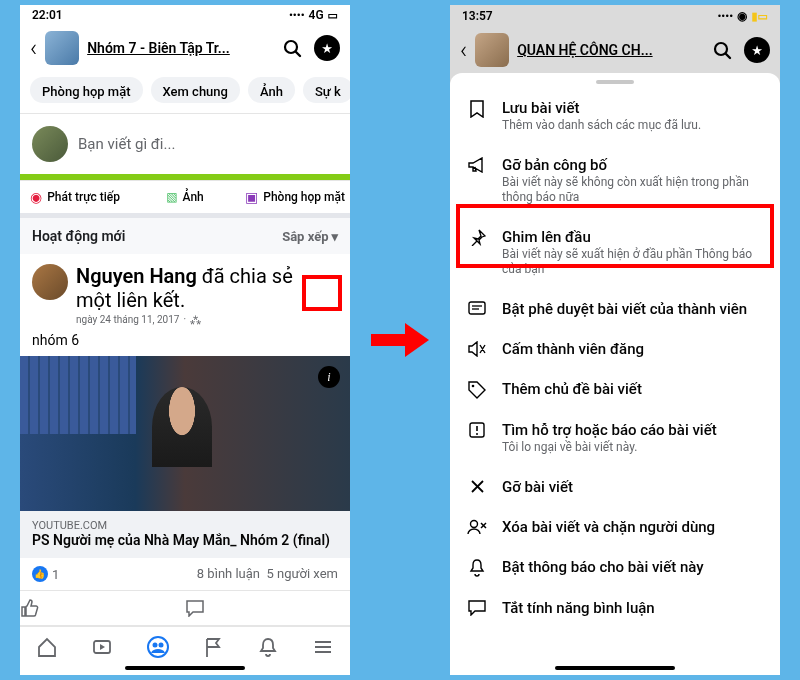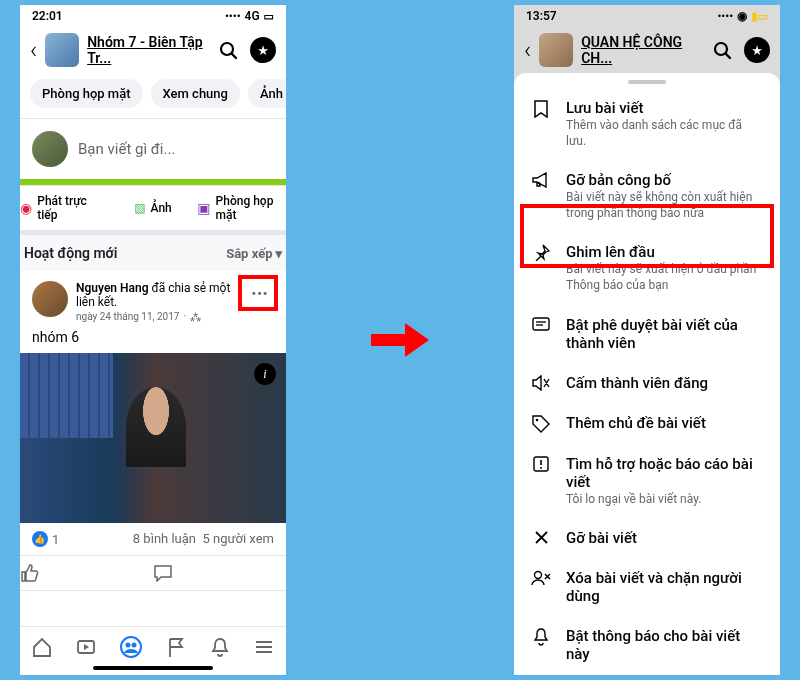--- a/index.html
+++ b/index.html
@@ -1,43 +1,43 @@
 <!DOCTYPE html>
 <html><head>
 <meta charset="utf-8">
 <style>
   * { margin:0; padding:0; box-sizing:border-box; font-family:-apple-system,BlinkMacSystemFont,"Segoe UI",Roboto,sans-serif; }
   body { background:#5eb5e8; width:800px; height:680px; display:flex; align-items:center; justify-content:space-between; padding:0 20px; }
-  .phone { width:266px; height:670px; background:#fff; border-radius:0; overflow:hidden; position:relative; display:flex; flex-direction:column; }
+  .phone { width:330px; height:670px; background:#fff; border-radius:0; overflow:hidden; position:relative; display:flex; flex-direction:column; }
   .status-bar { height:22px; display:flex; justify-content:space-between; align-items:center; padding:0 12px; font-size:12px; font-weight:600; }
   .status-right { display:flex; align-items:center; gap:4px; }
   .signal,.wifi,.battery { font-size:11px; }
   .header { display:flex; align-items:center; padding:6px 10px; gap:8px; }
   .back { font-size:24px; font-weight:300; }
   .group-thumb { width:34px; height:34px; background:linear-gradient(135deg,#8bb3d6,#4a7aa8); border-radius:6px; }
   .group-thumb2 { width:34px; height:34px; background:linear-gradient(135deg,#c4a586,#8a6d4e); border-radius:6px; }
   .group-name { flex:1; font-size:14px; font-weight:600;text-decoration:underline; }
   .hdr-icon { width:28px; height:28px; display:flex; align-items:center; justify-content:center; }
   .star-badge { width:26px; height:26px; background:#000; border-radius:50%; display:flex; align-items:center; justify-content:center; color:#fff; font-size:13px; }
   .chips { display:flex; gap:8px; padding:6px 10px 10px; overflow:hidden; border-bottom:1px solid #e5e5e5; }
   .chip { background:#f0f2f5; padding:7px 12px; border-radius:18px; font-size:13px; font-weight:500; white-space:nowrap; }
   .composer { display:flex; align-items:center; padding:12px 12px; gap:10px; border-bottom:6px solid #84cc16; }
   .avatar { width:36px; height:36px; border-radius:50%; background:linear-gradient(135deg,#7a8a5a,#4a5a3a); }
   .composer-text { color:#65676b; font-size:15px; }
   .composer-actions { display:flex; border-top:1px solid #e5e5e5; border-bottom:5px solid #e4e6eb; }
   .c-action { flex:1; display:flex; align-items:center; justify-content:center; gap:5px; padding:8px 0; font-size:12px; font-weight:500; }
   .ic-red { color:#e41e3f; font-size:14px; }
   .ic-green { color:#45bd62; font-size:12px; }
   .ic-purple { color:#8a3ab9; font-size:14px; }
-  .activity { display:flex; justify-content:space-between; padding:10px 4px; background:#f7f8fa; font-size:14px; color:#1c1e21; font-weight:600; }
+  .activity { display:flex; justify-content:space-between; padding:10px 12px; background:#f7f8fa; font-size:14px; color:#1c1e21; font-weight:600; }
   .activity .sort { color:#65676b; font-size:13px; font-weight:700; display:flex; align-items:center; gap:3px; }
   .post-head { display:flex; padding:10px 12px 4px; gap:8px; align-items:flex-start; }
   .post-av { width:36px; height:36px; border-radius:50%; background:linear-gradient(135deg,#aa7744,#6a4a2a); }
   .post-meta { flex:1; }
-  .post-name { font-size:12px; }
+  .post-name { font-size:20px; }
   .post-name b { font-weight:600; }
   .post-time { font-size:10px; color:#65676b; display:flex; align-items:center; gap:4px; }
   .more-btn { width:28px; height:24px; display:flex; align-items:center; justify-content:center; color:#65676b; font-weight:bold; letter-spacing:1px; font-size:13px; }
   .redbox-more { position:absolute; border:4px solid #ff0000; width:40px; height:36px; top:270px; right:8px; pointer-events:none; }
   .post-caption { padding:2px 12px 8px; font-size:14px; }
   .video-thumb { width:100%; height:170px; background:linear-gradient(90deg,#2a4a7a 0%,#1a3a5a 35%,#4a3a3a 50%,#2a3a4a 100%); position:relative; }
   .woman { position:absolute; left:40%; top:20%; width:60px; height:80px; background:radial-gradient(ellipse at 50% 30%, #d4a88a 30%, transparent 31%), linear-gradient(#2a2a2a,#1a1a1a); border-radius:50% 50% 0 0; }
   .binders { position:absolute; left:0; top:0; width:35%; height:50%; background:repeating-linear-gradient(90deg,#3a5a9a 0 8px,#2a4a7a 8px 10px); }
   .info-badge { position:absolute; top:10px; right:10px; width:22px; height:22px; background:#000; color:#fff; border-radius:50%; display:flex; align-items:center; justify-content:center; font-size:12px; font-style:italic; font-family:serif; }
   .link-box { background:#f0f2f5; padding:8px 12px 10px; }
@@ -139,20 +139,24 @@
   </div>
   <div class="redbox-more"></div>
 
   <div class="post-caption">nhóm 6</div>
 
   <div class="video-thumb">
     <div class="binders"></div>
     <div class="woman"></div>
     <div class="info-badge">i</div>
   </div>
+  <div class="link-box">
+    <div class="link-src">YOUTUBE.COM</div>
+    <div class="link-title">PS Người mẹ của Nhà May Mắn_ Nhóm 2 (final)</div>
+  </div>
 
   <div class="reactions">
     <div class="react-left">
       <span class="like-dot">👍</span>
       <span>1</span>
     </div>
     <div><span>8 bình luận</span>&nbsp;&nbsp;<span>5 người xem</span></div>
   </div>
 
   <div class="action-bar">

